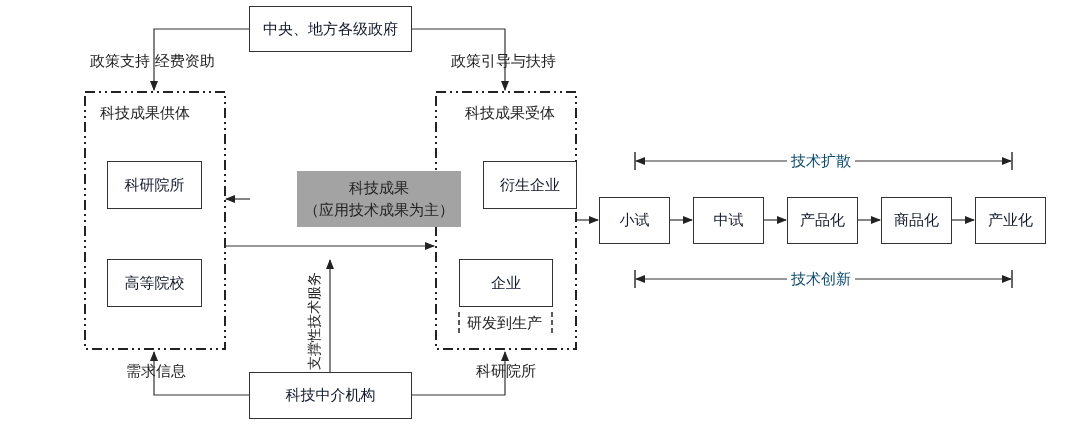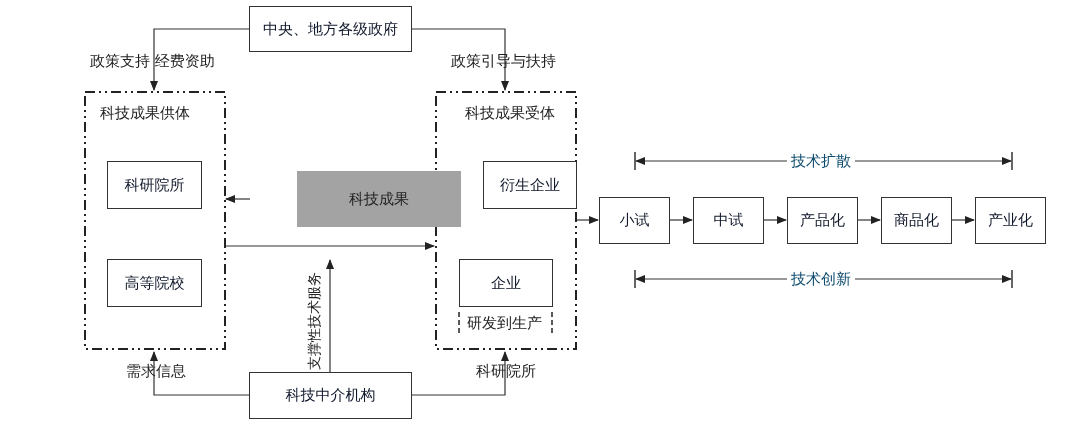--- a/index.html
+++ b/index.html
@@ -73,20 +73,21 @@
 <div class="lbl" style="left:100px;top:104px;">科技成果供体</div>
 <div class="box" style="left:107px;top:161px;width:95px;height:48px;">
     <span>科研院所</span>
   </div>
 <div class="box" style="left:107px;top:259px;width:95px;height:48px;">
     <span>高等院校</span>
   </div>
 
 <div class="gray" style="left:249px;top:171px;width:164px;height:56px;">
   <span>科技成果</span>
+  <span>（应用技术成果为主）</span>
 </div>
 
 <div class="lbl" style="left:465px;top:104px;">科技成果受体</div>
 <div class="box" style="left:459px;top:161px;width:94px;height:48px;margin-left:24px;">
     <span>衍生企业</span>
   </div>
 <div class="box" style="left:459px;top:259px;width:94px;height:48px;">
     <span>企业</span>
   </div>
 <div class="lbl" style="left:467px;top:314px;">研发到生产</div>

